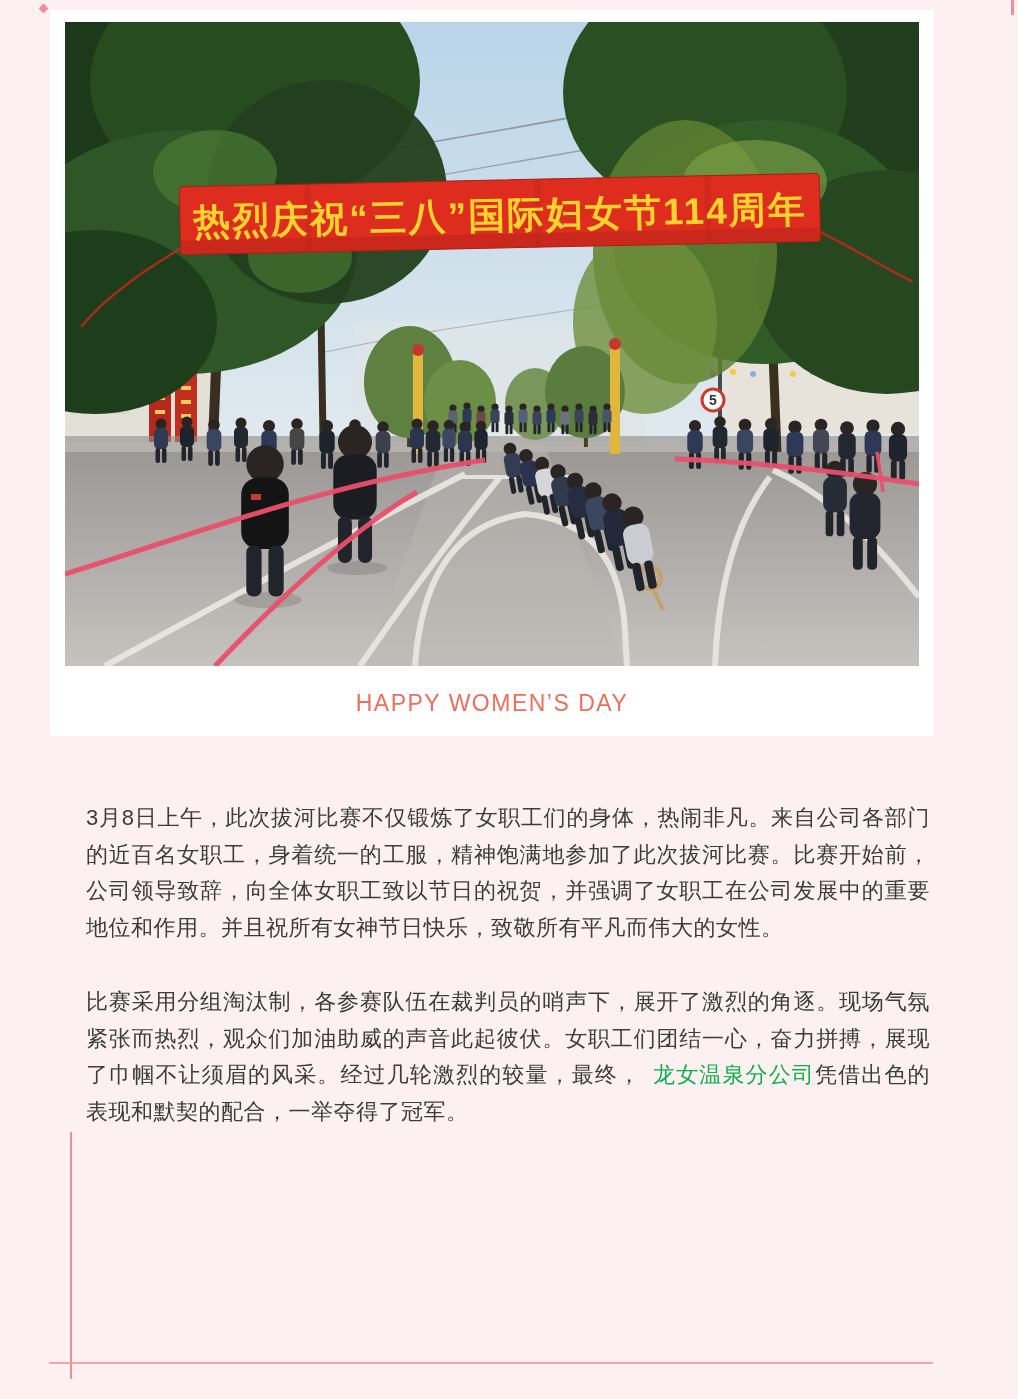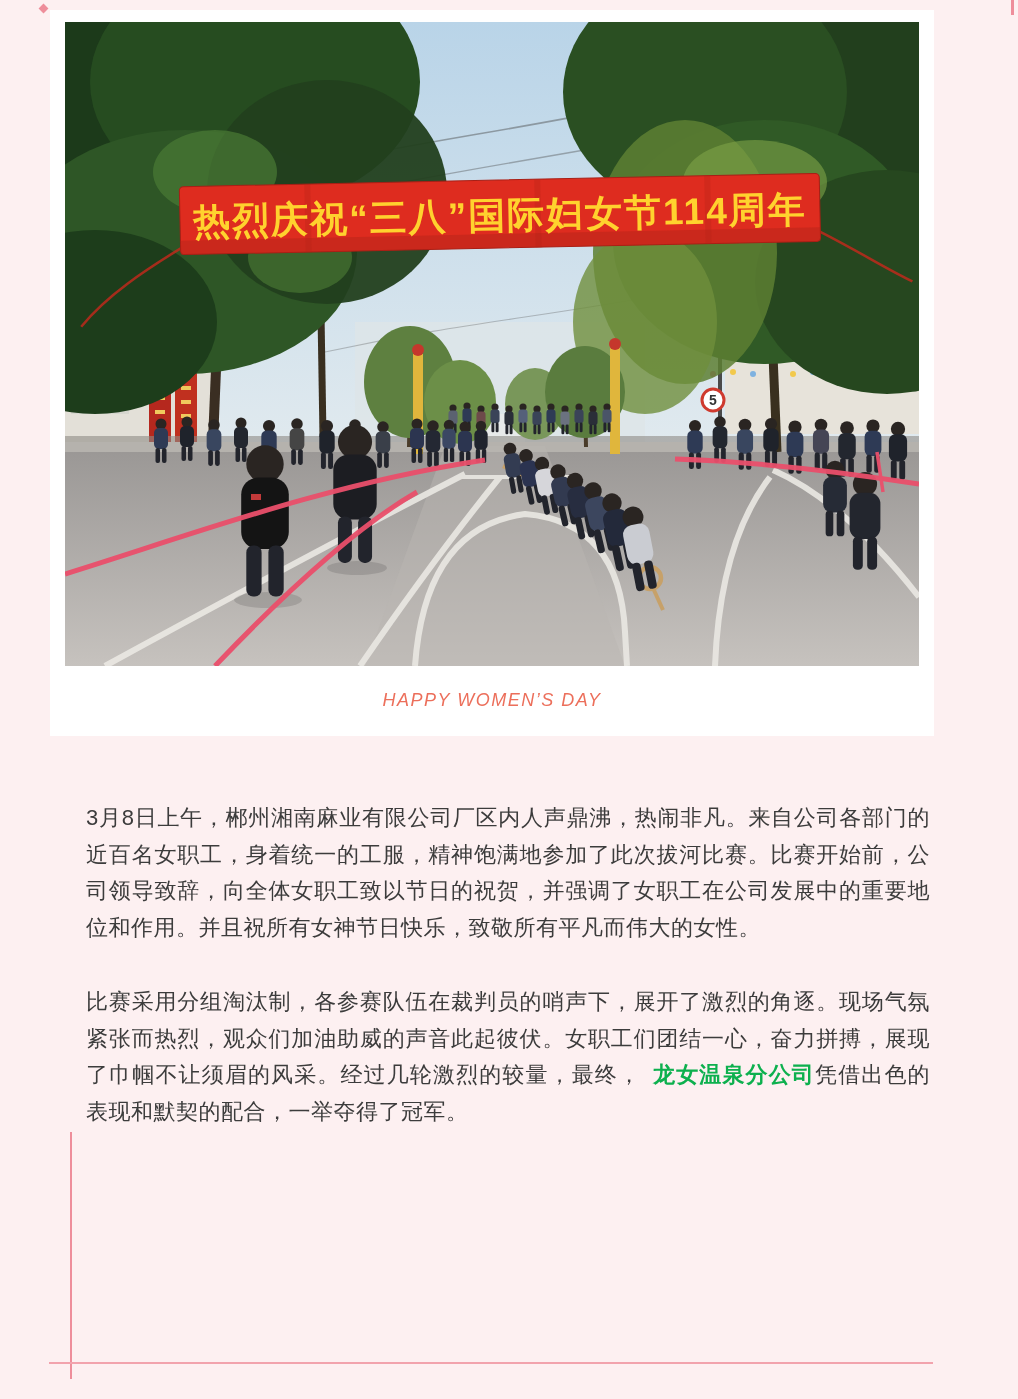--- a/index.html
+++ b/index.html
@@ -18,30 +18,30 @@
     position:absolute;left:50px;top:10px;width:884px;height:726px;
     background:var(--card-bg);
   }
   .photo-frame{
     position:absolute;left:15px;top:12px;width:854px;height:644px;
     overflow:hidden;background:#cfe0ec;
   }
   .photo-frame svg{display:block;}
   .caption{
     position:absolute;left:0;right:0;top:680px;text-align:center;
-    font-style:italic;font-size:18px;letter-spacing:1.5px;
+    font-size:23px;letter-spacing:1.5px;
     color:var(--caption-color);
   }
   .article{
     position:absolute;left:86px;top:800px;width:844px;
     color:var(--text-color);font-size:22px;line-height:36.7px;
     text-align:justify;letter-spacing:0.5px;
   }
   .article p{margin:0 0 37px 0;}
-  .highlight{color:var(--highlight-green);font-weight:bold;margin-left:12px;}
+  .highlight{color:var(--highlight-green);font-weight:normal;margin-left:12px;}
   .vline{
     position:absolute;left:70px;top:1132px;width:2px;height:247px;
     background:var(--line-pink-strong);
   }
   .hline{
     position:absolute;left:49px;top:1362px;width:884px;height:2px;
     background:var(--line-pink);
   }
   .corner-tl{
     position:absolute;left:40px;top:5px;width:7px;height:7px;
@@ -267,18 +267,18 @@
         <path d="M610,437 C700,440 790,452 854,462"></path>
         <path d="M812,430 l6,40" stroke-width="3.5"></path>
       </g>
     </svg>
   </div>
 
   <div class="caption">HAPPY WOMEN’S DAY</div>
 </div>
 
 <div class="article">
-  <p>3月8日上午，郴州湘南麻业有限公司厂区内人声鼎沸，热闹非凡。来自公司各部门的近百名女职工，身着统一的工服，精神饱满地参加了此次拔河比赛。比赛开始前，公司领导致辞，向全体女职工致以节日的祝贺，并强调了女职工在公司发展中的重要地位和作用。并且祝所有女神节日快乐，致敬所有平凡而伟大的女性。</p>
+  <p>3月8日上午，此次拔河比赛不仅锻炼了女职工们的身体，热闹非凡。来自公司各部门的近百名女职工，身着统一的工服，精神饱满地参加了此次拔河比赛。比赛开始前，公司领导致辞，向全体女职工致以节日的祝贺，并强调了女职工在公司发展中的重要地位和作用。并且祝所有女神节日快乐，致敬所有平凡而伟大的女性。</p>
   <p><span>比赛采用分组淘汰制，各参赛队伍在裁判员的哨声下，展开了激烈的角逐。现场气氛紧张而热烈，观众们加油助威的声音此起彼伏。女职工们团结一心，奋力拼搏，展现了巾帼不让须眉的风采。经过几轮激烈的较量，最终，</span><span class="highlight">龙女温泉分公司</span><span>凭借出色的表现和默契的配合，一举夺得了冠军。</span></p>
 </div>
 
 <div class="vline"></div>
 <div class="hline"></div>
 
 </body></html>

